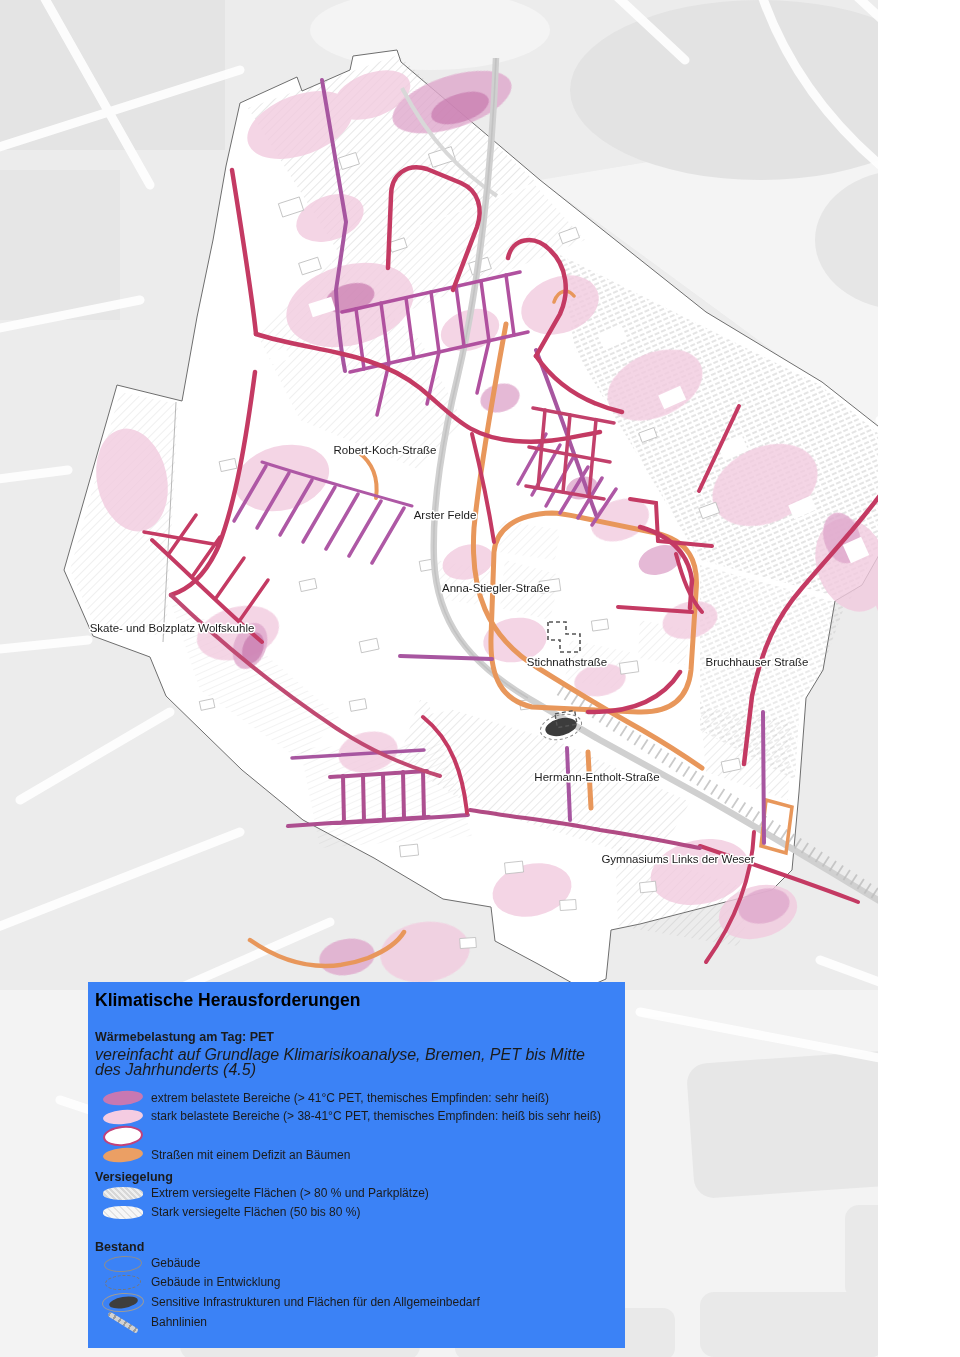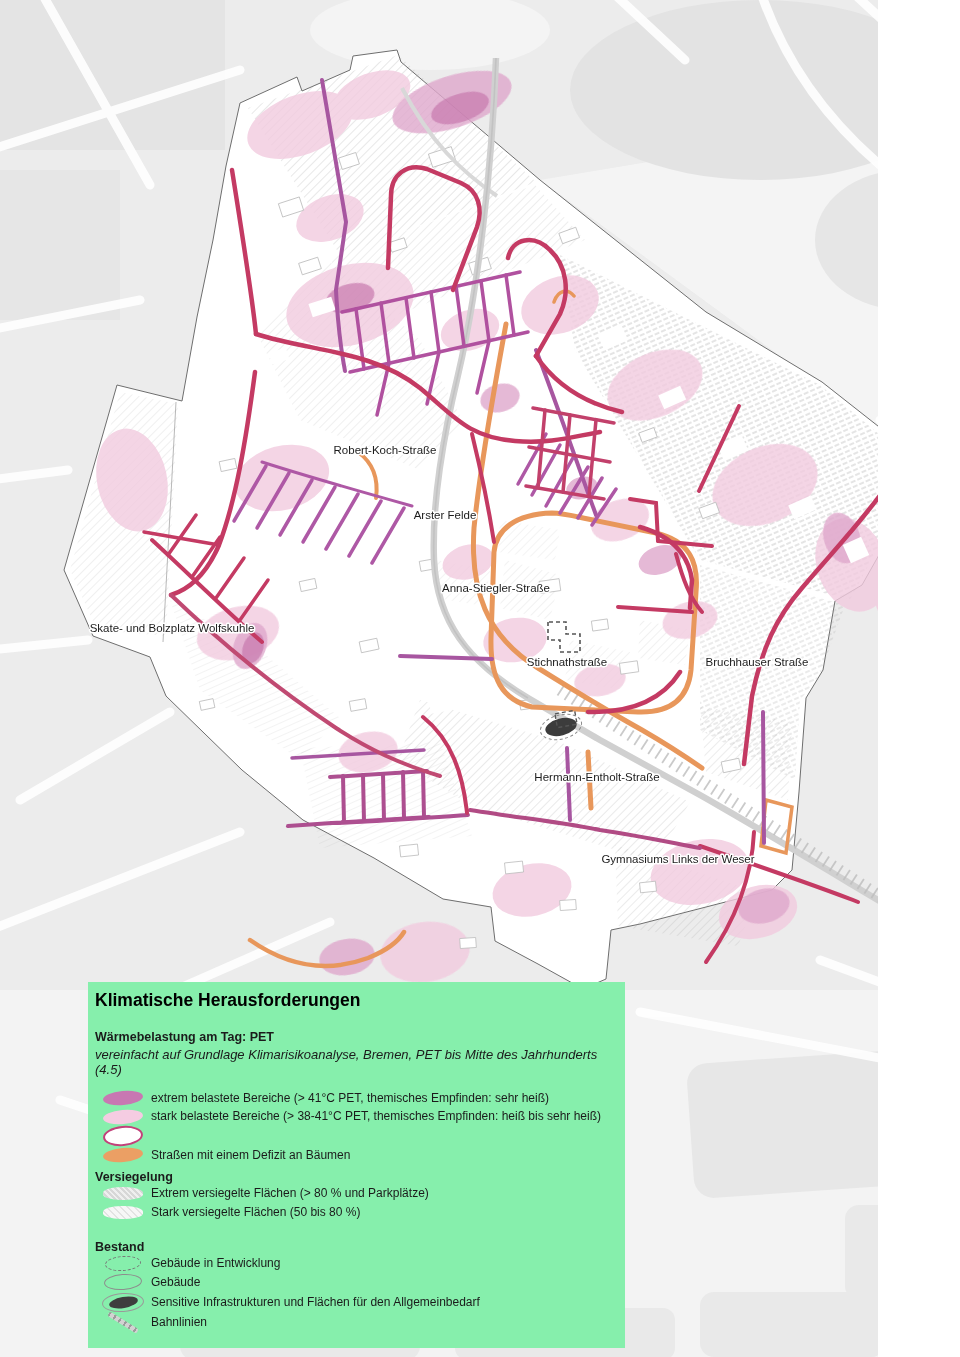--- a/index.html
+++ b/index.html
@@ -3,25 +3,25 @@
 <meta charset="utf-8">
 <style>
   html,body{margin:0;padding:0;background:#fff;}
   .stage{position:relative;width:878px;height:1357px;overflow:hidden;
          font-family:"Liberation Sans",sans-serif;background:#ececec;}
   .stage svg{position:absolute;left:0;top:0;}
   text.maplbl{font-family:"Liberation Sans",sans-serif;font-size:11.5px;fill:#1c1c1c;
               paint-order:stroke;stroke:#ffffff;stroke-width:3px;stroke-linejoin:round;
               text-anchor:middle;}
   
-  .legend{position:absolute;left:88px;top:982px;width:520px;background:#86efac;
+  .legend{position:absolute;left:88px;top:982px;width:520px;background:#3b82f6;
           padding:8px 10px 16px 7px;color:#1b1b1b;}
   .lg-title{font-size:17.5px;font-weight:bold;color:#000;line-height:21px;}
   .lg-sub{font-size:12.5px;font-weight:bold;margin-top:19px;line-height:15px;}
-  .lg-note{font-size:13px;font-style:italic;margin-top:2px;line-height:15px;}
+  .lg-note{font-size:16px;font-style:italic;margin-top:2px;line-height:15px;}
   .lg-row{display:flex;align-items:center;min-height:18.5px;}
   .lg-heat{margin-top:12px;}
   .lg-head{font-size:12.5px;font-weight:bold;margin-top:4px;line-height:16px;}
   .lg-head.gap{margin-top:17px;}
   .sw-cell{width:56px;flex:0 0 56px;display:flex;justify-content:center;align-items:center;}
   .lg-label{font-size:12px;line-height:15px;}
   .sw-ellipse{width:40px;height:14px;border-radius:50%;transform:rotate(-5deg);}
   .sw-outline{width:36px;height:16px;border-radius:50%;border:2px solid #c2417a;background:#fff;transform:rotate(-5deg);}
   .sw-seal1{width:40px;height:13px;border-radius:45%;
             background:repeating-linear-gradient(45deg,#d7d7d7 0 2px,#efefef 2px 4px);}
@@ -375,29 +375,29 @@
   <div class="lg-row">
     <span class="sw-cell">
           <span class="sw-seal2"></span>
         </span>
     <span class="lg-label">Stark versiegelte Flächen (50 bis 80 %)</span>
   </div>
 
   <div class="lg-head gap">Bestand</div>
   <div class="lg-row">
     <span class="sw-cell">
+          <span class="sw-bldg"></span>
+        </span>
+    <span class="lg-label">Gebäude</span>
+  </div>
+  <div class="lg-row">
+    <span class="sw-cell">
           <span class="sw-bldg-dev"></span>
         </span>
     <span class="lg-label">Gebäude in Entwicklung</span>
-  </div>
-  <div class="lg-row">
-    <span class="sw-cell">
-          <span class="sw-bldg"></span>
-        </span>
-    <span class="lg-label">Gebäude</span>
   </div>
   <div class="lg-row row-tall">
     <span class="sw-cell">
           <span class="sw-sens">
             <span class="sw-sens-inner"></span>
           </span>
         </span>
     <span class="lg-label">Sensitive Infrastrukturen und Flächen für den Allgemeinbedarf</span>
   </div>
   <div class="lg-row">

